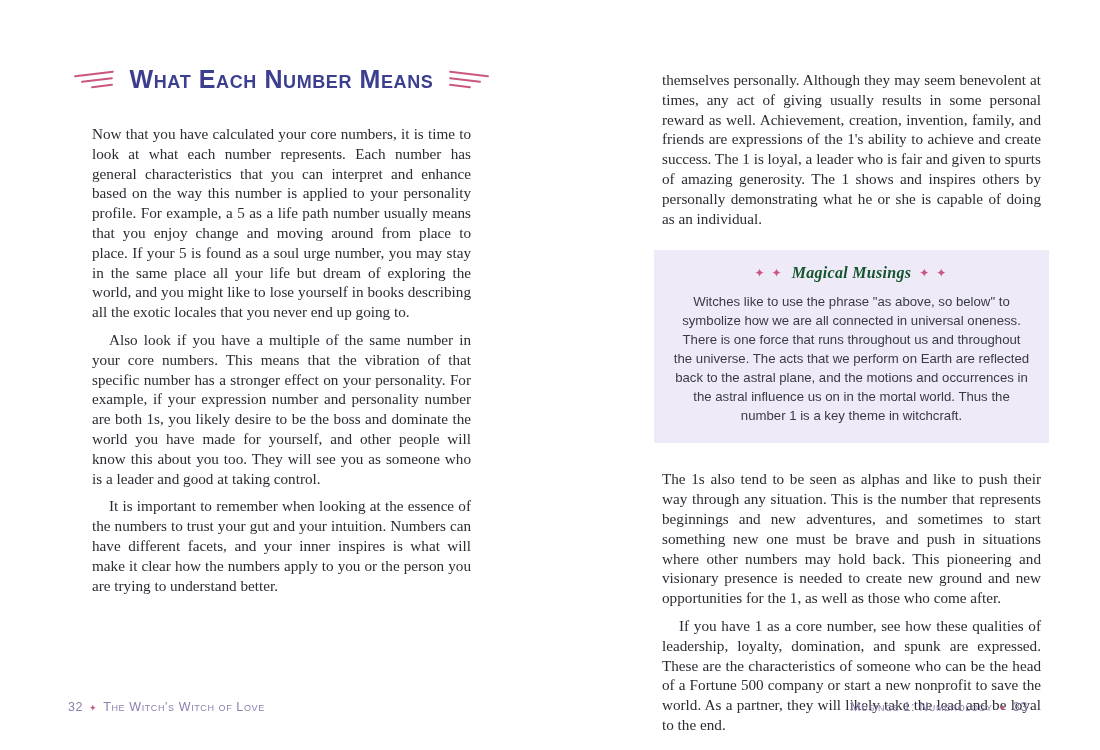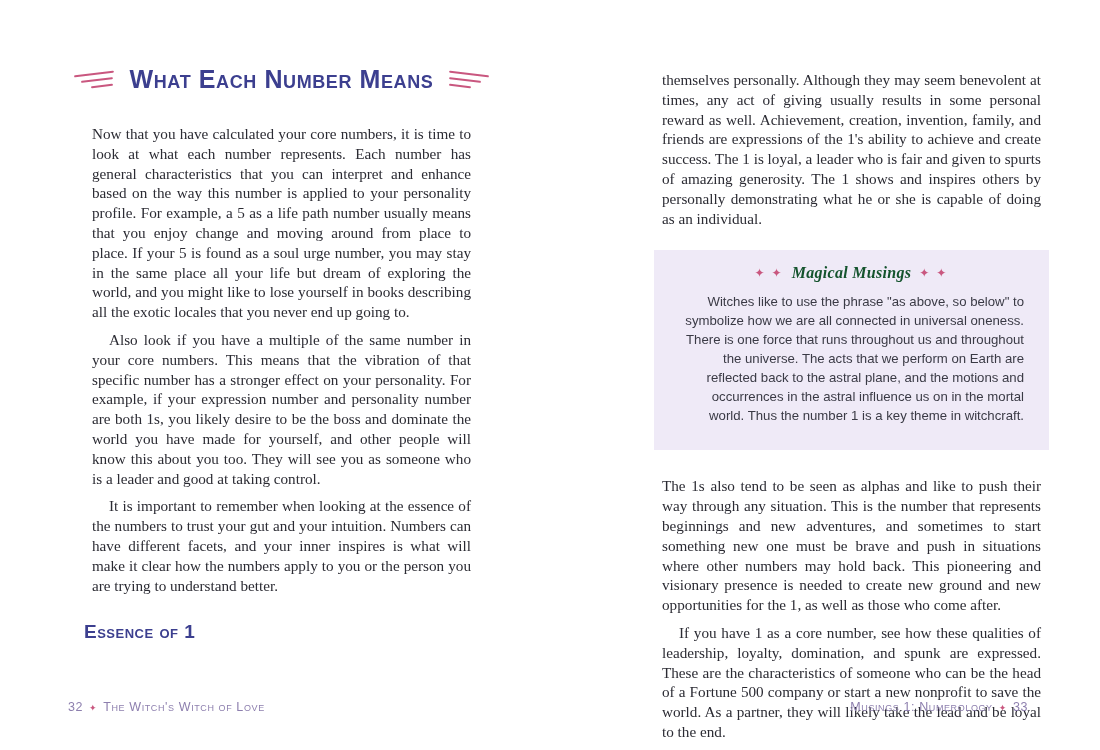--- a/index.html
+++ b/index.html
@@ -114,26 +114,26 @@
     white-space: nowrap;
     letter-spacing: 0.3px;
   }
   .musings-orn {
     color: #c9577f;
     font-size: 12px;
     letter-spacing: 2px;
     line-height: 1;
   }
   .musings p {
-    margin: 7px;
+    margin: 0;
     font-family: "Liberation Sans", sans-serif;
     font-size: 13.2px;
     line-height: 19px;
     color: #3a3a45;
-    text-align: right;
+    text-align: center;
   }
 
   
   .footer {
     position: absolute;
     bottom: 36px;
     left: 68px;
     right: 72px;
     display: flex;
     justify-content: space-between;
@@ -167,21 +167,20 @@
           <span></span>
             <span></span>
             <span></span>
         </span>
       </div>
 
       <p class="body">Now that you have calculated your core numbers, it is time to look at what each number represents. Each number has general characteristics that you can interpret and enhance based on the way this number is applied to your personality profile. For example, a 5 as a life path number usually means that you enjoy change and moving around from place to place. If your 5 is found as a soul urge number, you may stay in the same place all your life but dream of exploring the world, and you might like to lose yourself in books describing all the exotic locales that you never end up going to.</p>
       <p class="body">Also look if you have a multiple of the same number in your core numbers. This means that the vibration of that specific number has a stronger effect on your personality. For example, if your expression number and personality number are both 1s, you likely desire to be the boss and dominate the world you have made for yourself, and other people will know this about you too. They will see you as someone who is a leader and good at taking control.</p>
       <p class="body">It is important to remember when looking at the essence of the numbers to trust your gut and your intuition. Numbers can have different facets, and your inner inspires is what will make it clear how the numbers apply to you or the person you are trying to understand better.</p>
 
-      <h2 class="section">Essence of 1</h2>
     </div>
 
     <div class="col col-right">
 
       <p class="body">themselves personally. Although they may seem benevolent at times, any act of giving usually results in some personal reward as well. Achievement, creation, invention, family, and friends are expressions of the 1's ability to achieve and create success. The 1 is loyal, a leader who is fair and given to spurts of amazing generosity. The 1 shows and inspires others by personally demonstrating what he or she is capable of doing as an individual.</p>
 
       <div class="musings">
         <div class="musings-head">
           <span class="musings-orn">✦ ✦</span>
           <span class="musings-title">Magical Musings</span>

